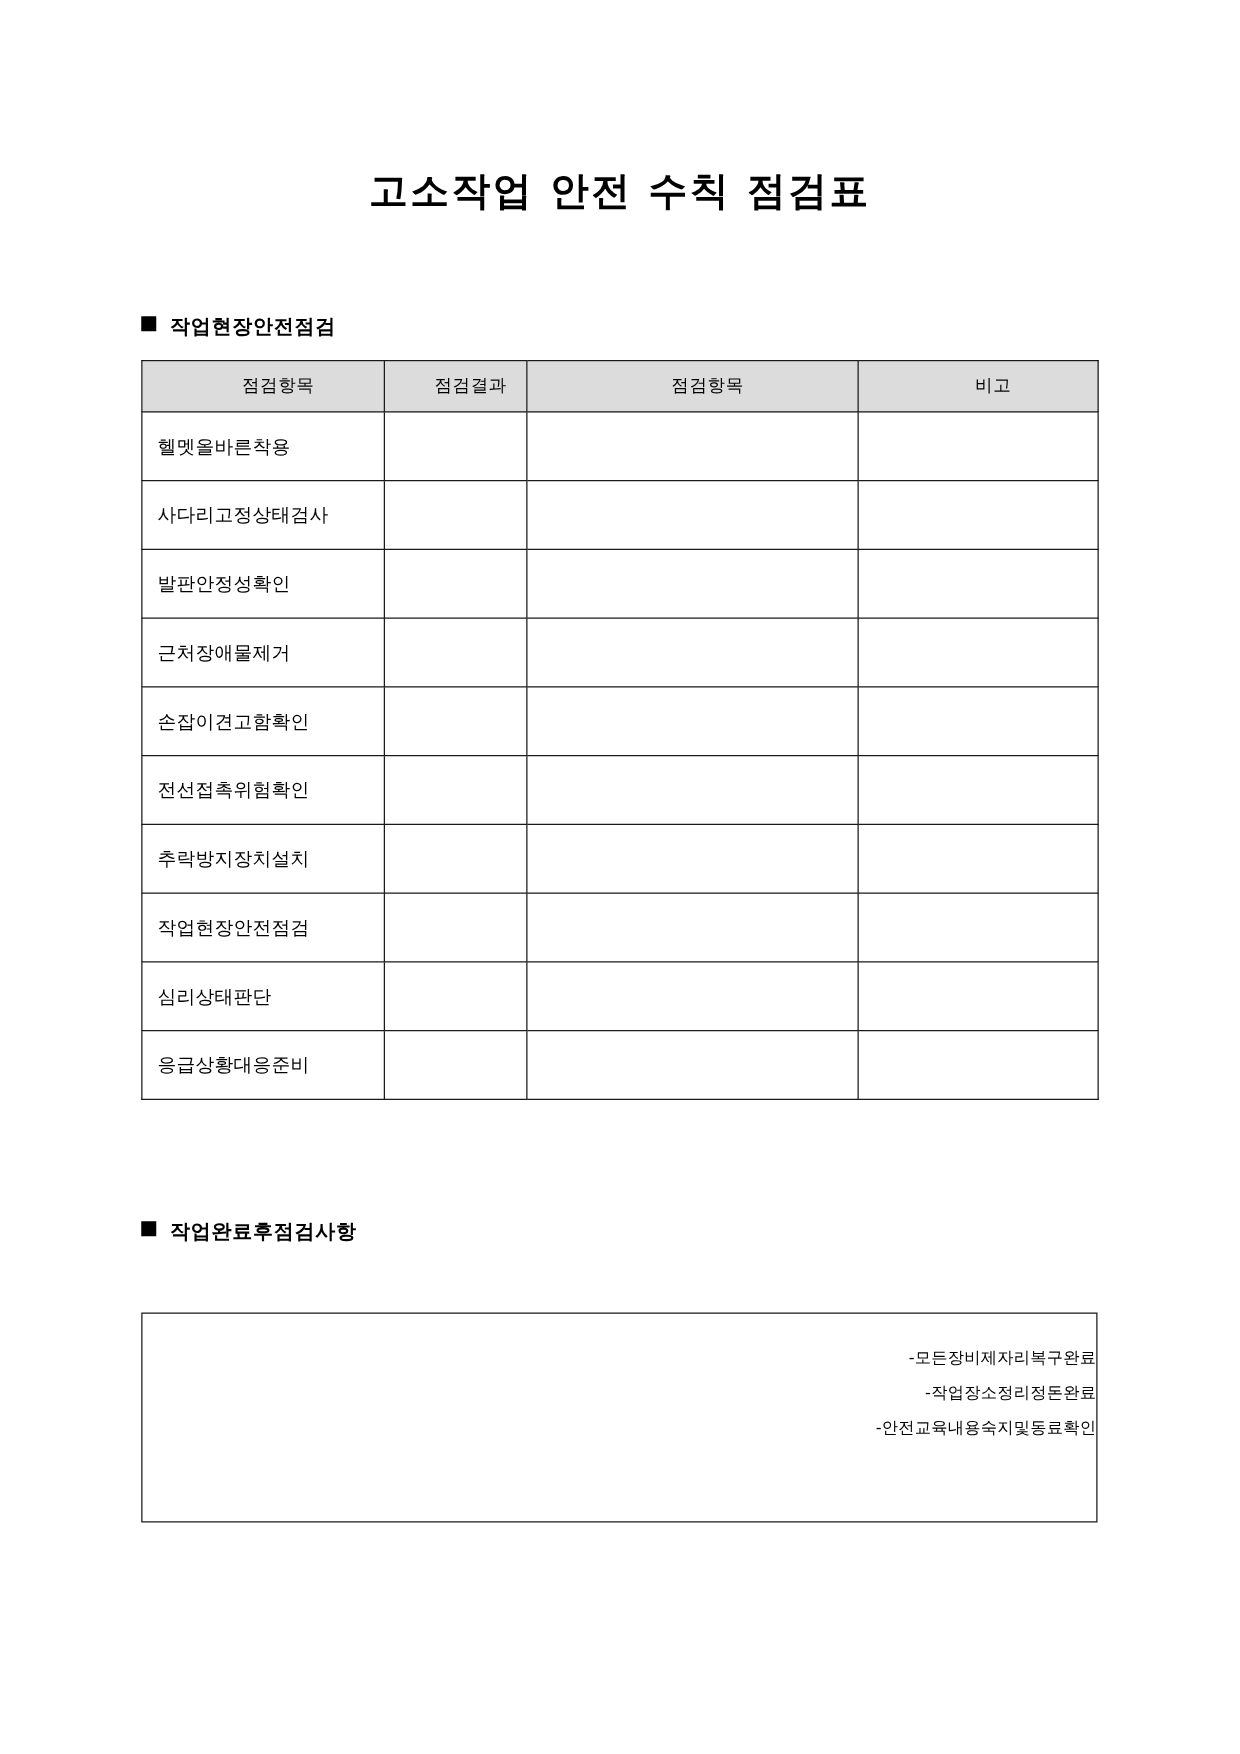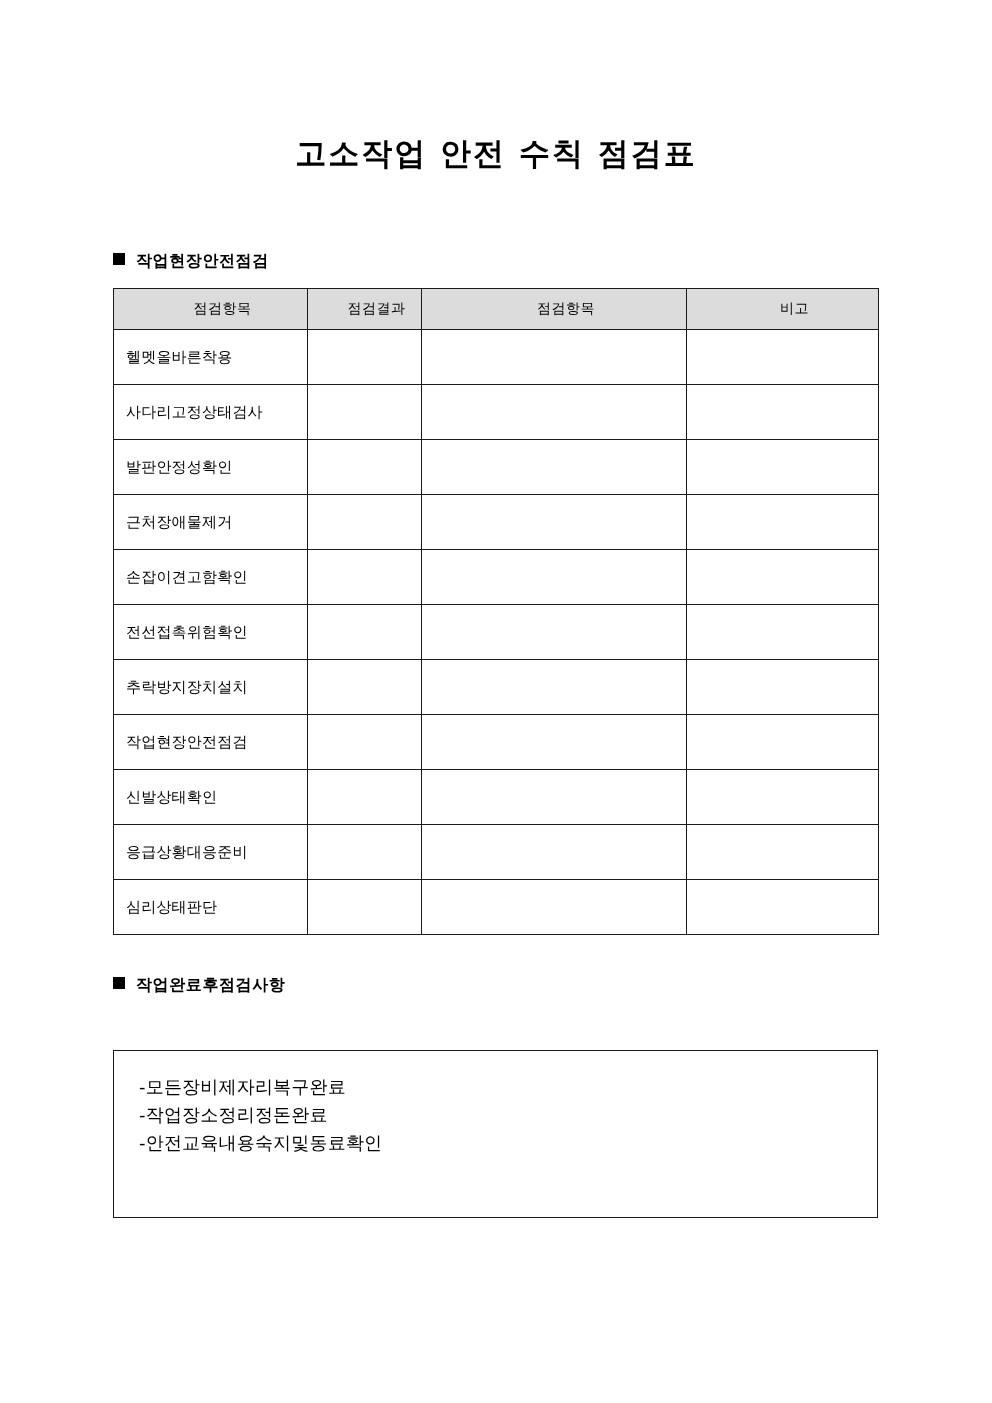--- a/index.html
+++ b/index.html
@@ -106,24 +106,25 @@
     left: 113px;
     top: 1050px;
     width: 765px;
     height: 168px;
     box-sizing: border-box;
     border: 1px solid #1a1a1a;
     background: #ffffff;
     padding: 22px 0 0 25px;
   }
   .notes-box .note-line {
-    font-size: 18px;
+    font-size: 13px;
     line-height: 28px;
     letter-spacing: 0.2px;
     white-space: nowrap;
+    text-align: right;
   }
 </style>
 </head>
 <body>
 
 <div class="page">
 
   <div class="doc-title">고소작업 안전 수칙 점검표</div>
 
   <div class="section-heading" id="heading-1">
@@ -188,33 +189,27 @@
           <td></td>
           <td></td>
         </tr>
         <tr>
           <td class="item-cell">작업현장안전점검</td>
           <td></td>
           <td></td>
           <td></td>
         </tr>
         <tr>
-          <td class="item-cell">신발상태확인</td>
+          <td class="item-cell">심리상태판단</td>
           <td></td>
           <td></td>
           <td></td>
         </tr>
         <tr>
           <td class="item-cell">응급상황대응준비</td>
-          <td></td>
-          <td></td>
-          <td></td>
-        </tr>
-        <tr>
-          <td class="item-cell">심리상태판단</td>
           <td></td>
           <td></td>
           <td></td>
         </tr>
       </tbody>
   </table>
 
   <div class="section-heading" id="heading-2">
     <span class="bullet-square"></span><span>작업완료후점검사항</span>
   </div>

